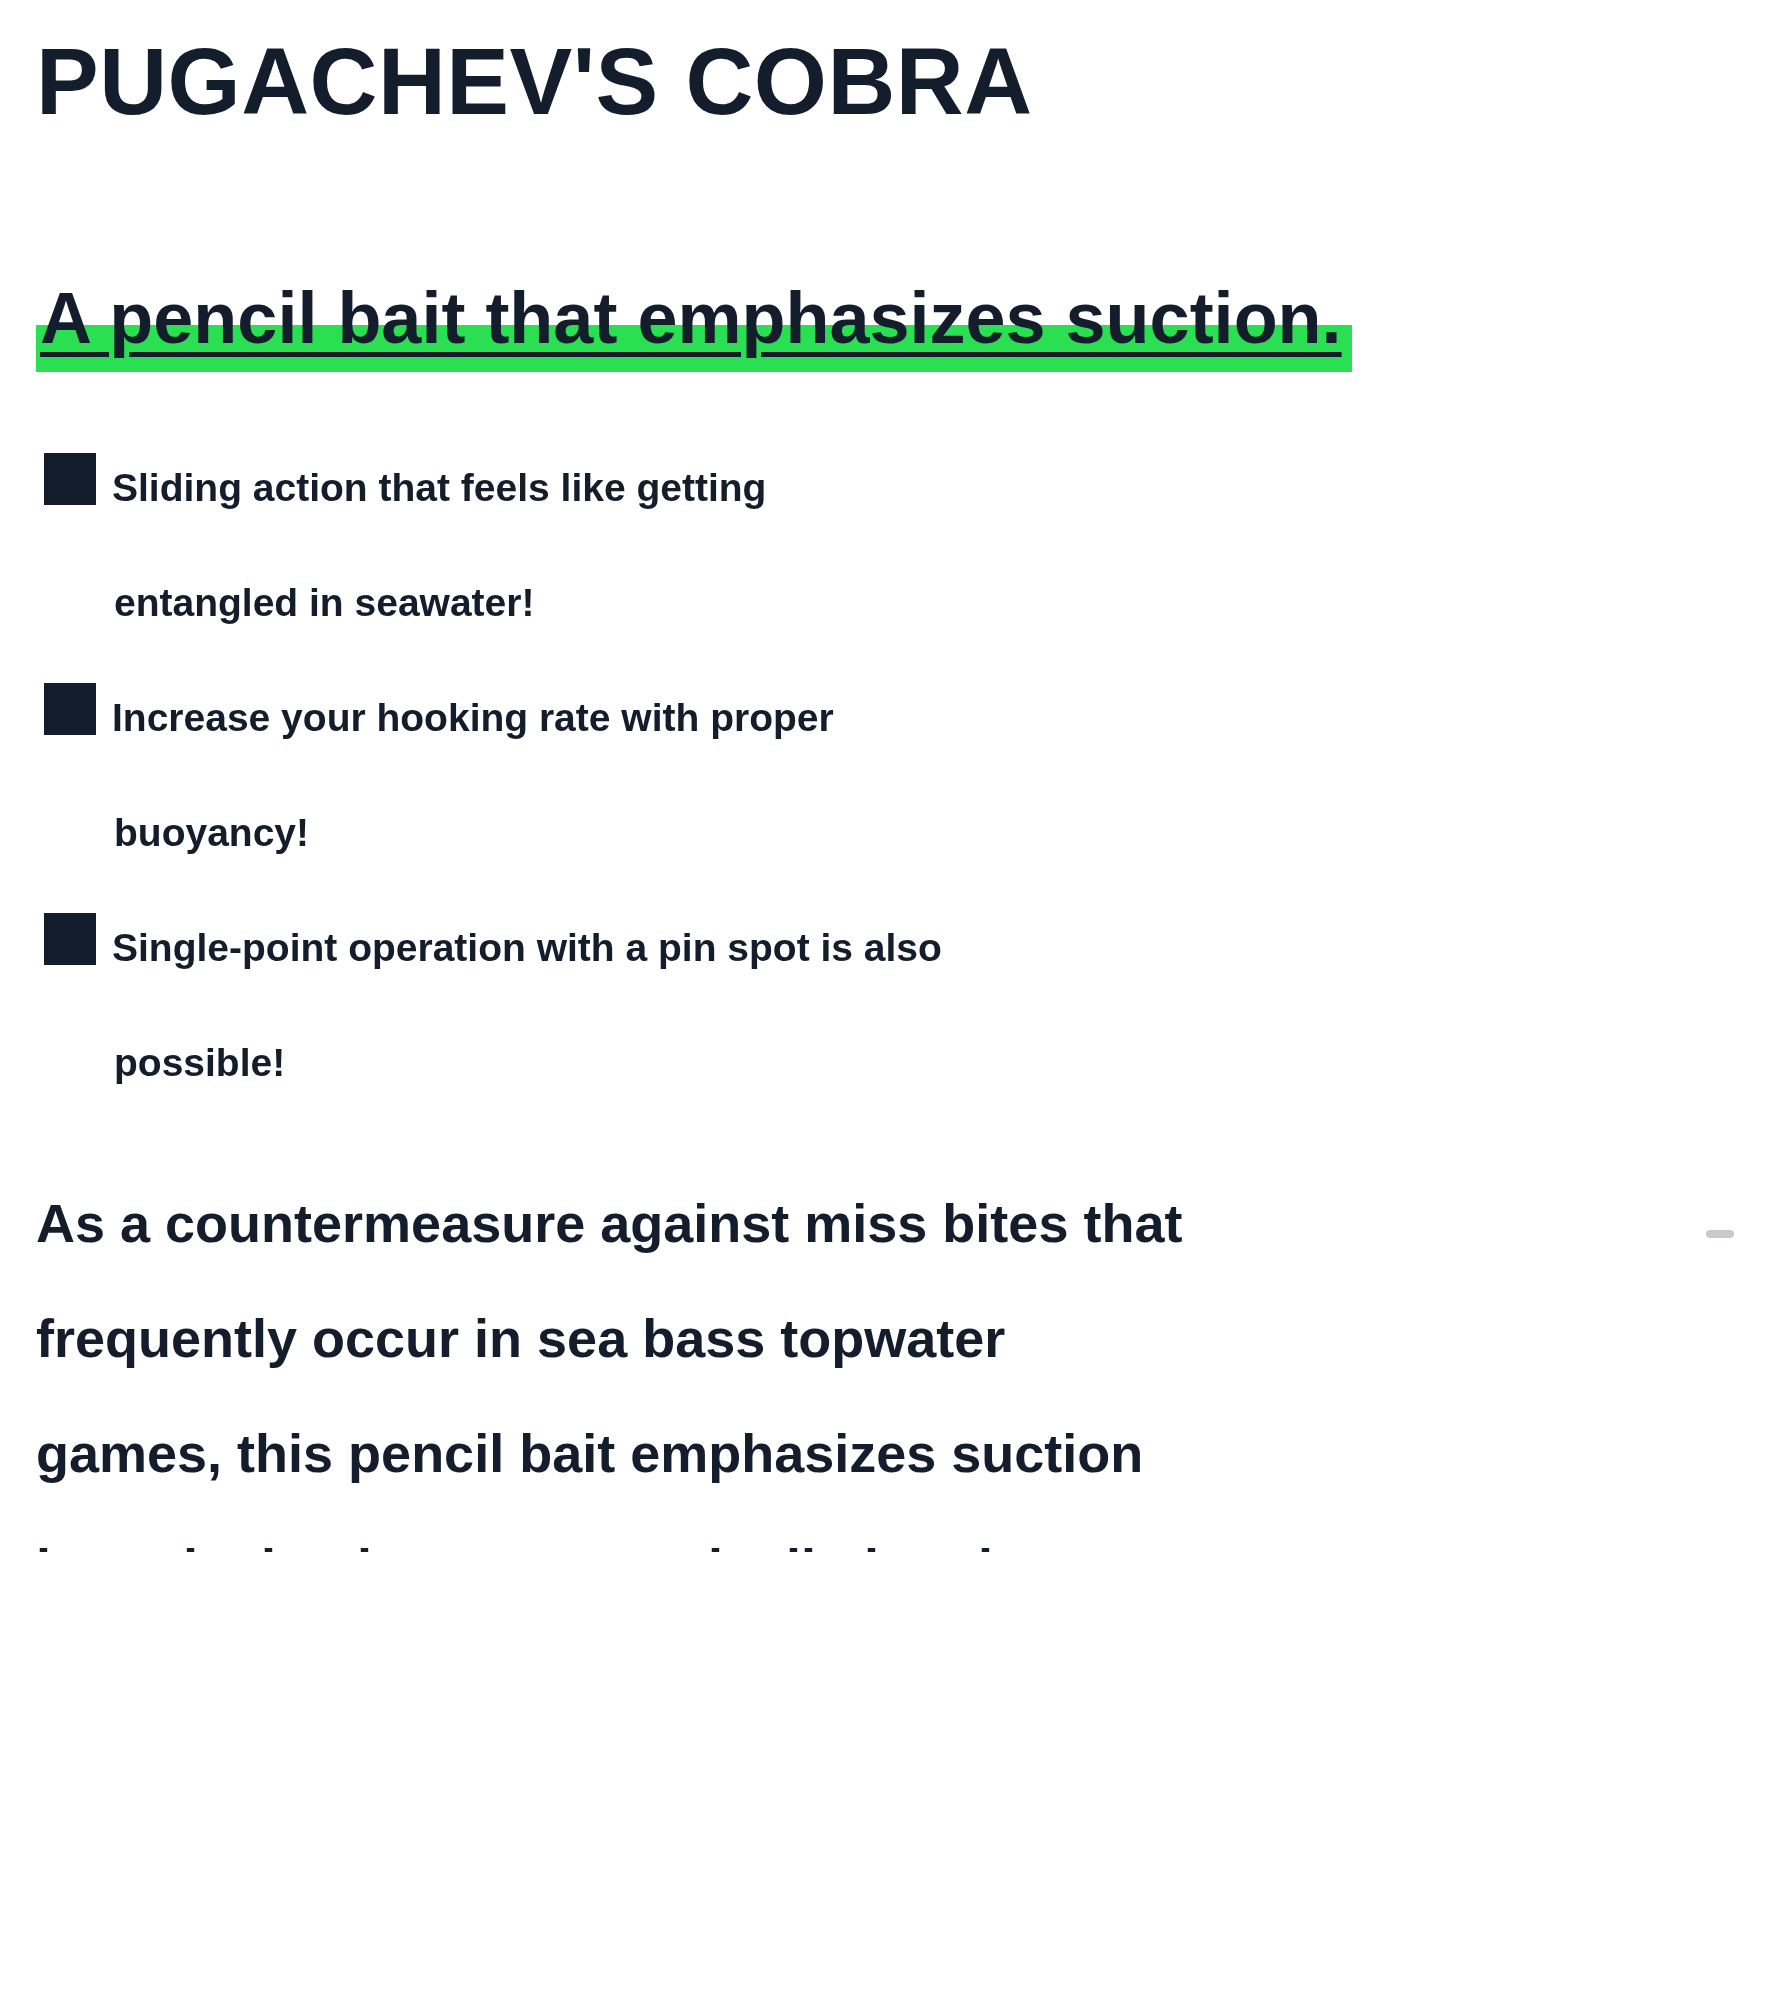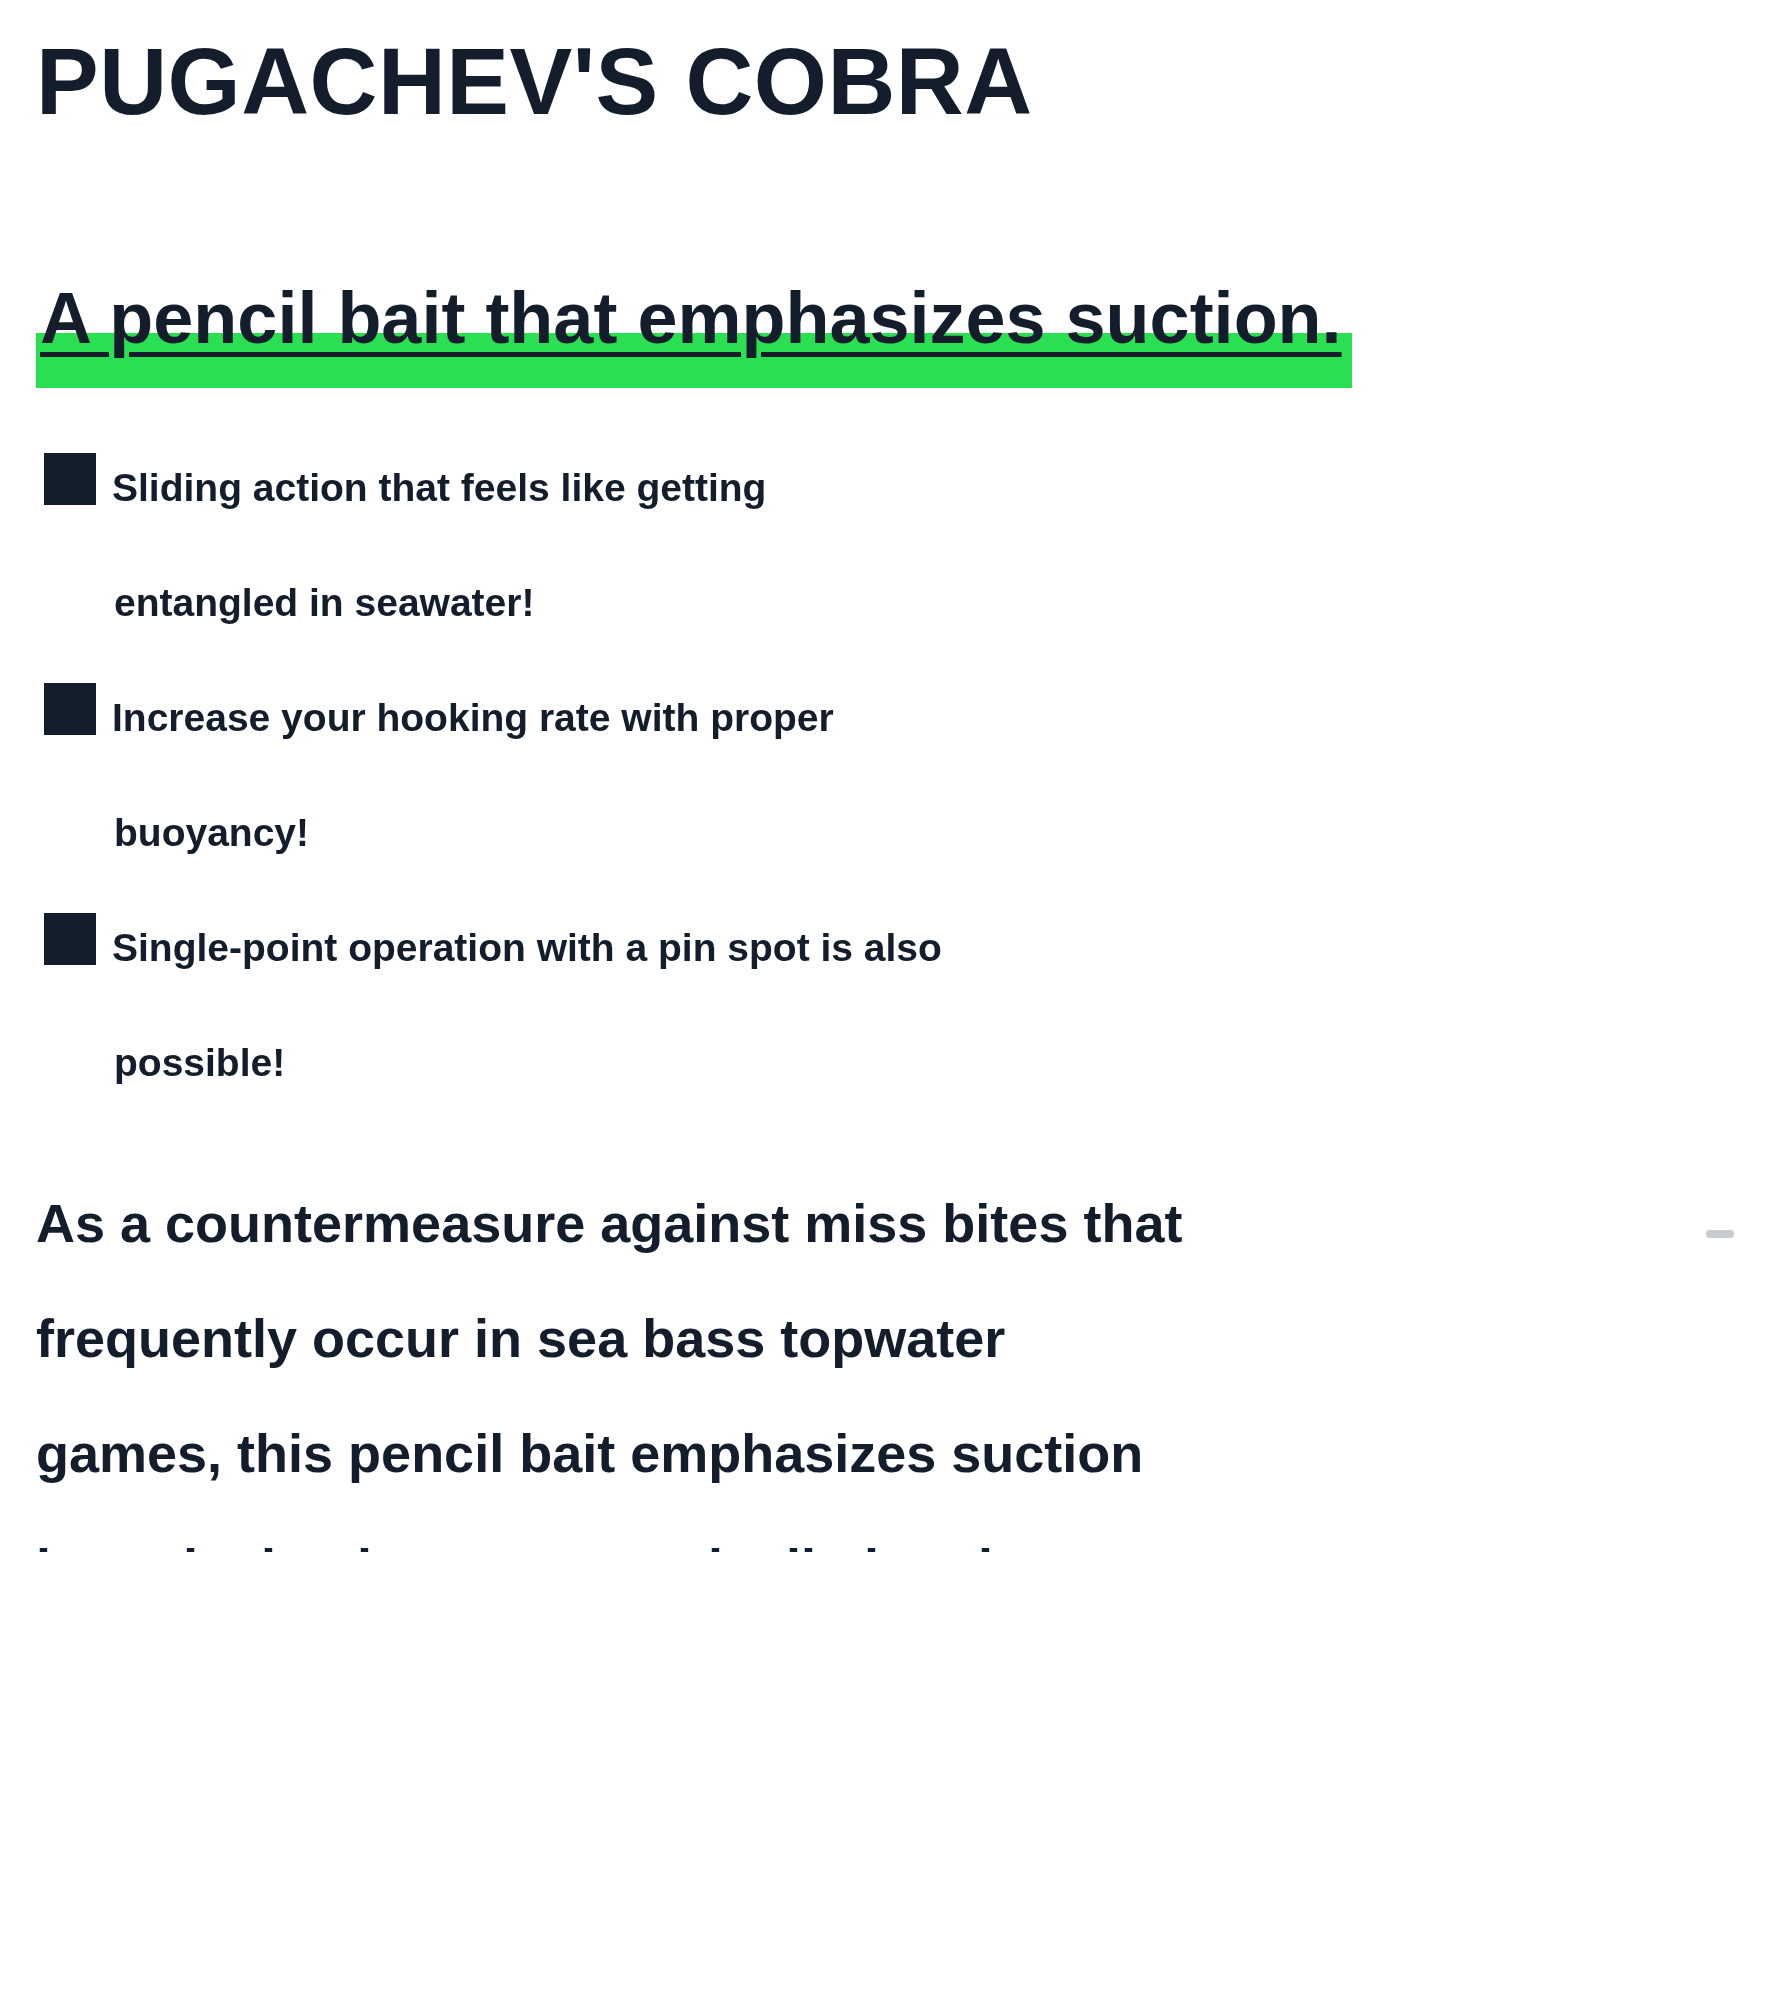--- a/index.html
+++ b/index.html
@@ -30,21 +30,21 @@
     font-weight:700;
   }
   .tagline{
     margin:142px 0 0 0;
     font-size:72px;
     line-height:1.2;
     font-weight:700;
   }
   .tagline-highlight{
     background-image:linear-gradient(180deg, rgba(0,0,0,0) 50%, var(--green) 50%);
-    padding:0 10px 30px 4px;
+    padding:0 10px 14px 4px;
     text-decoration:underline;
     text-decoration-color:var(--text);
     text-decoration-thickness:5px;
     text-underline-offset:9px;
     -webkit-box-decoration-break:clone;
     box-decoration-break:clone;
   }
   .feature-list{
     list-style:none;
     margin:68px 0 0 0;

